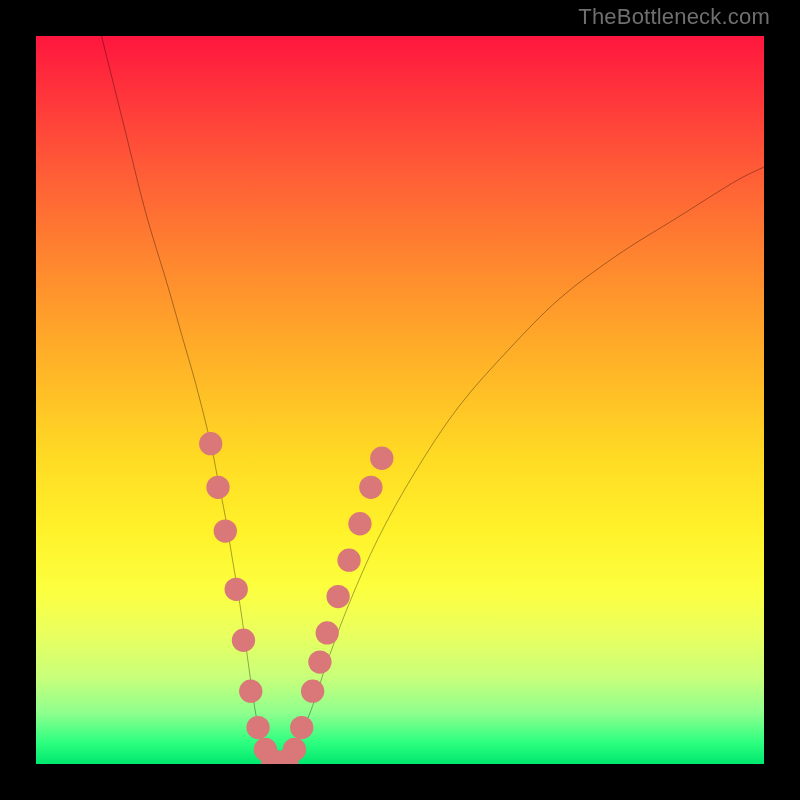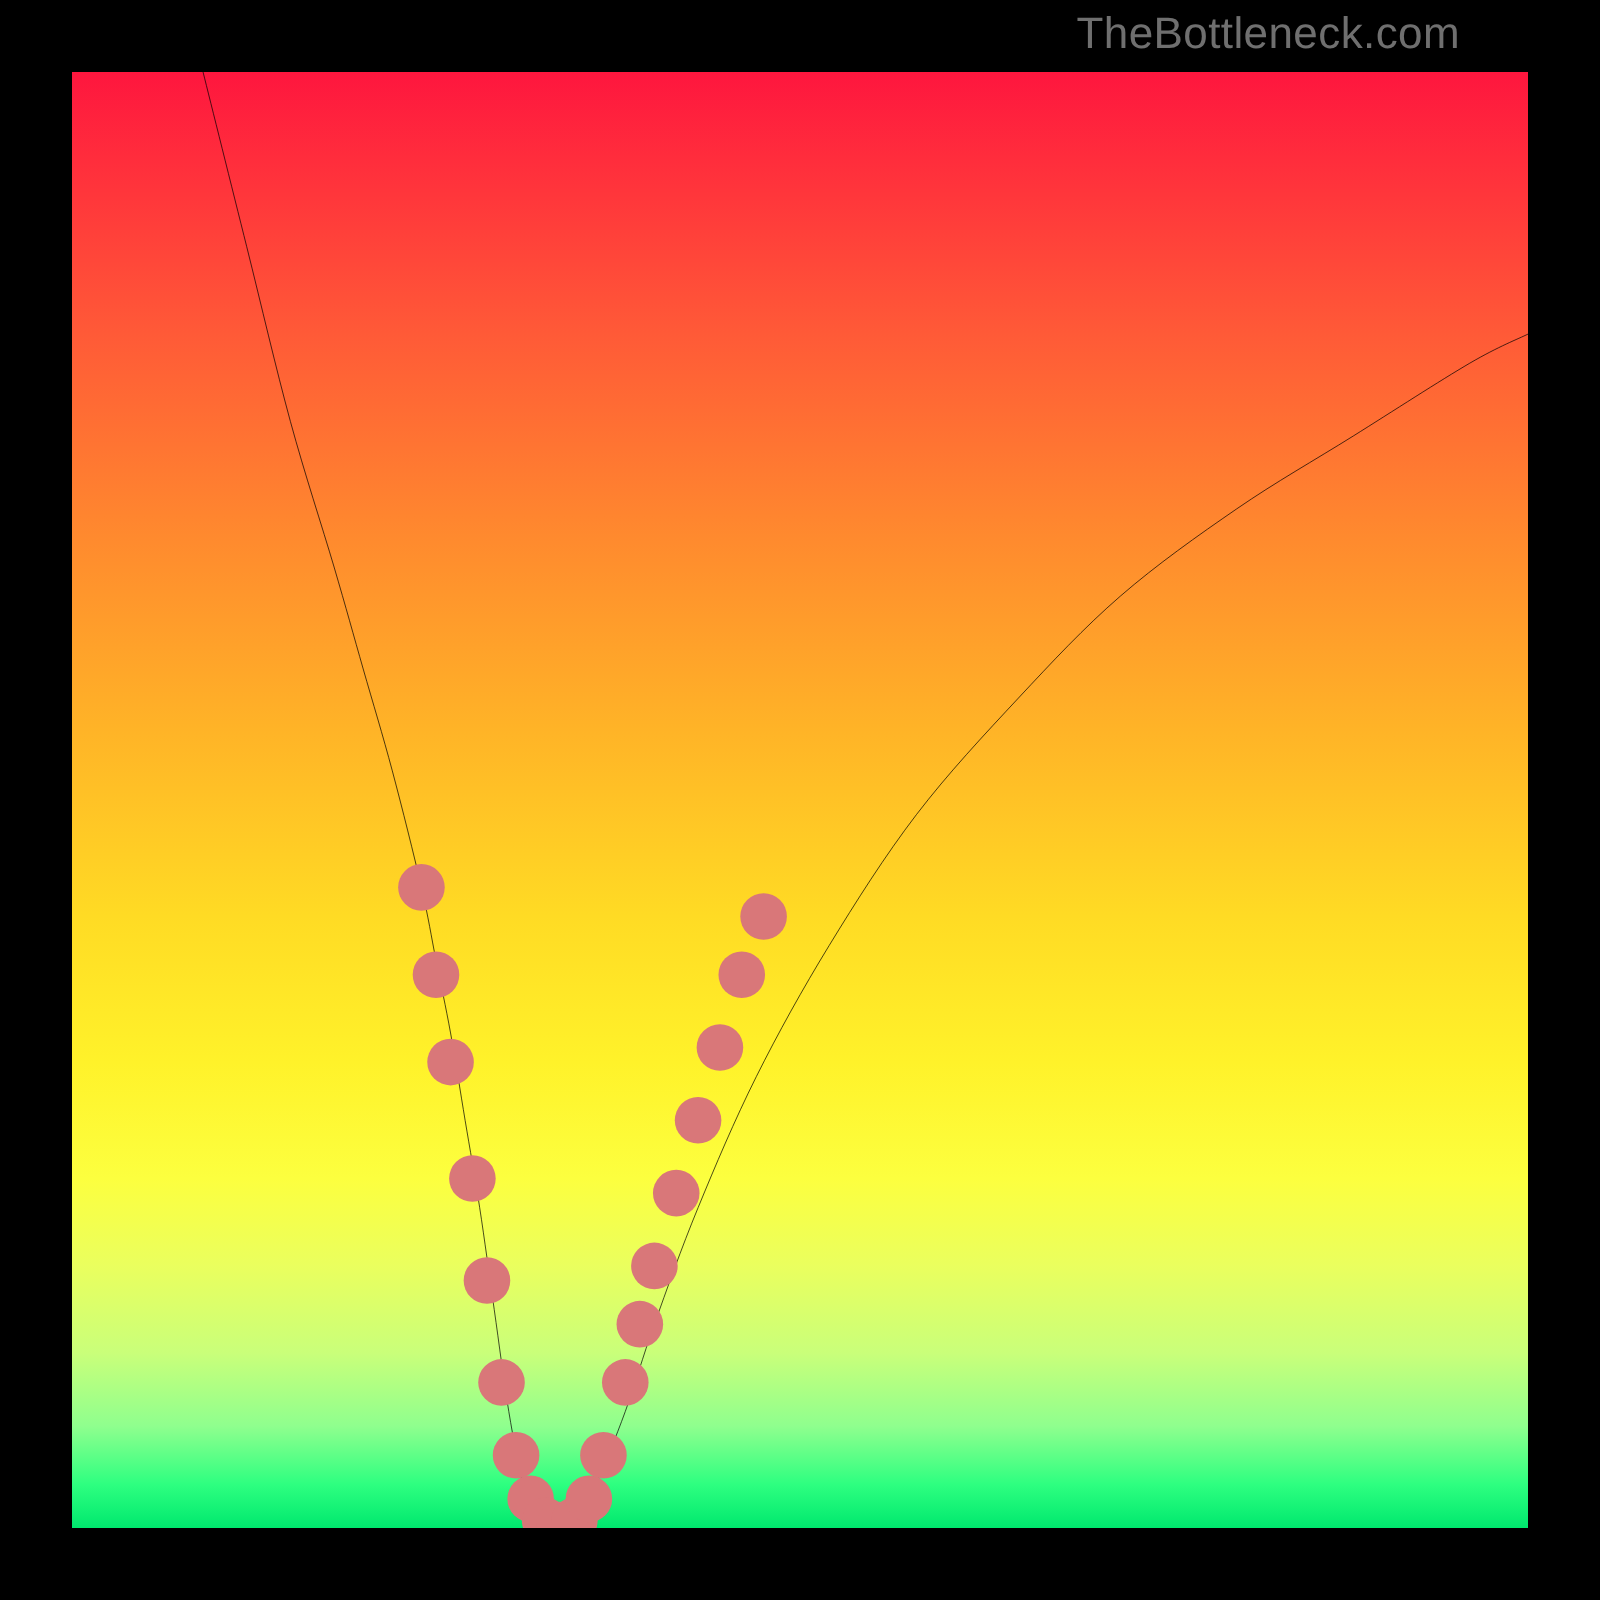--- a/index.html
+++ b/index.html
@@ -11,20 +11,21 @@
     overflow: hidden;
     font-family: Arial, Helvetica, sans-serif;
   }
   .frame {
     position: absolute;
     left: 0;
     top: 0;
     width: 740px;
     height: 800px;
     background: #000;
+    padding-left: 40px;
   }
   .watermark {
     position: absolute;
     top: 4px;
     right: 10px;
     color: #6f6f6f;
     font-size: 22px;
     font-weight: 500;
     letter-spacing: 0.2px;
     z-index: 10;

